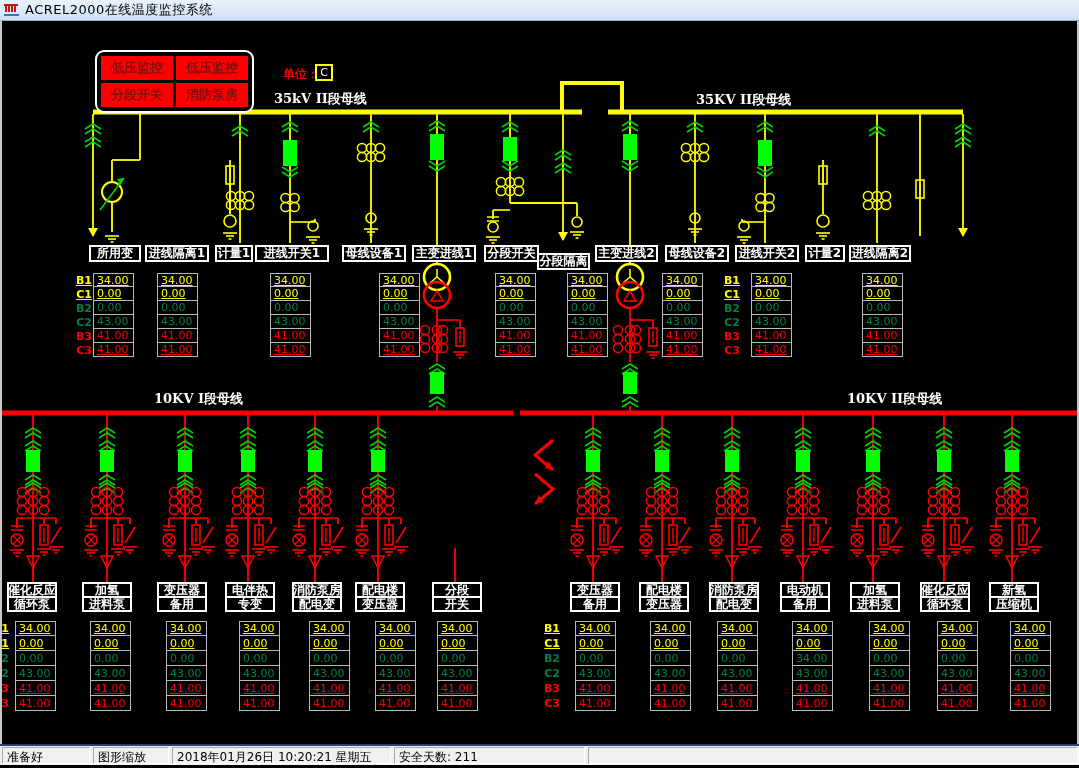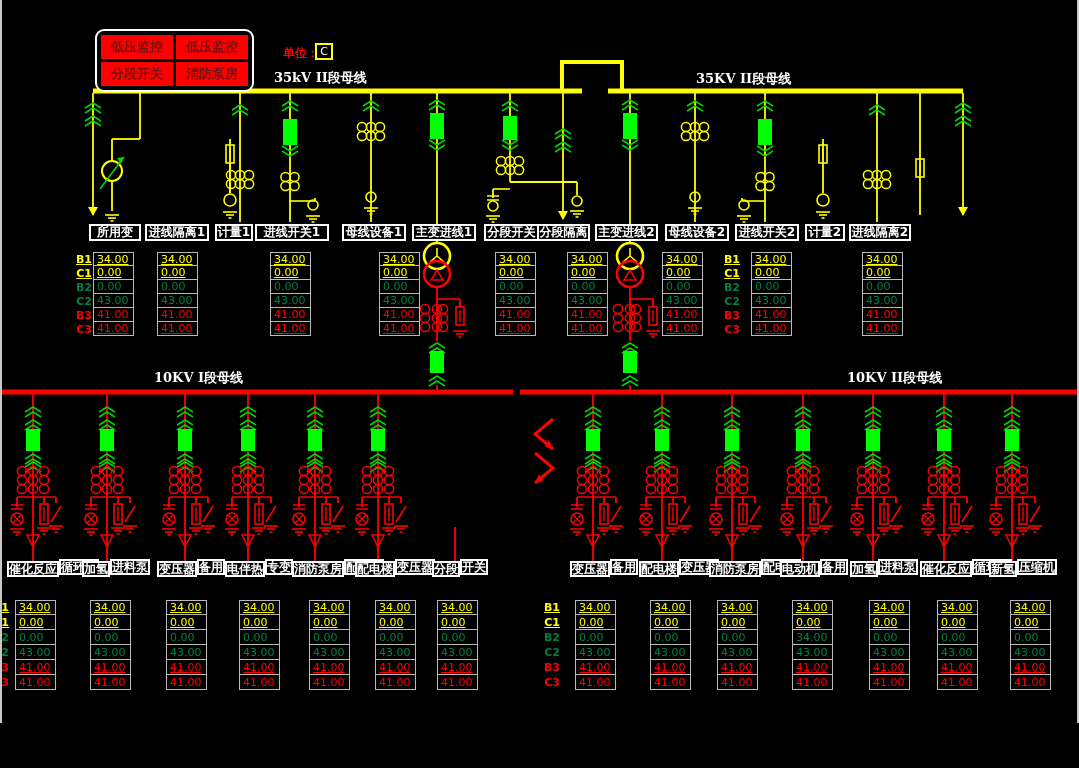--- a/index.html
+++ b/index.html
@@ -24,21 +24,21 @@
            display:grid;grid-template-columns:72px 72px;grid-auto-rows:24px;gap:3px;}
   .navbtn{background:#f00;color:#7a1010;font-weight:bold;font-size:13px;display:flex;
           align-items:center;justify-content:center;cursor:pointer;white-space:nowrap;}
   .unit-label{color:#f00;font-size:12px;font-weight:bold;white-space:nowrap;}
   .unit-box{border:2px solid #ffff00;color:#fff;font-size:11px;width:14px;height:13px;
             display:flex;align-items:center;justify-content:center;}
   
   .baybox{border:2px solid #fff;color:#fff;font-weight:bold;font-size:12px;background:#000;
           display:flex;align-items:center;justify-content:center;box-sizing:border-box;
           height:17px;white-space:nowrap;overflow:hidden;}
-  .baybox2{display:flex;flex-direction:row;}
+  .baybox2{display:flex;flex-direction:column;}
   .baybox2 .ln{border:2px solid #fff;color:#fff;font-weight:bold;font-size:12px;background:#000;
           height:16px;box-sizing:border-box;display:flex;align-items:center;justify-content:center;
           white-space:nowrap;}
   .baybox2 .ln+.ln{margin-top:-2px;}
   
   .ttable{display:flex;flex-direction:column;}
   .tcell{box-sizing:border-box;border:1px solid #b9b9b9;border-top-width:0;background:#000;
          font-size:11px;padding:0 3px;display:flex;align-items:center;}
   .tcell:first-child{border-top-width:1px;}
   .labelcol{display:flex;flex-direction:column;align-items:flex-end;}
@@ -48,20 +48,31 @@
   
   .statusbar{height:21px;background:#f0f0f0;border-top:2px solid #26406e;display:flex;
              font-size:12px;color:#000;align-items:stretch;box-sizing:border-box;}
   .seg{border:1px solid #a6a6a6;border-right-color:#fff;border-bottom-color:#fff;margin:1px 1px 1px 2px;
        padding:1px 4px 0 4px;box-sizing:border-box;white-space:nowrap;overflow:hidden;}
 </style>
 </head>
 <body>
 
 <div class="window">
+  <div class="titlebar">
+    <svg class="appicon" viewBox="0 0 16 14">
+      <rect x="0" y="1" width="14" height="2" fill="#c01818"></rect>
+      <rect x="1" y="3" width="2" height="6" fill="#c01818"></rect>
+      <rect x="4" y="3" width="2" height="6" fill="#c01818"></rect>
+      <rect x="7" y="3" width="2" height="6" fill="#c01818"></rect>
+      <rect x="10" y="3" width="2" height="6" fill="#c01818"></rect>
+      <rect x="0" y="11" width="15" height="2" fill="#3b6fc4"></rect>
+    </svg>
+    <span class="title">ACREL2000在线温度监控系统</span>
+  </div>
 
   <div class="canvas">
     <svg id="diagram" width="1075" height="723" viewBox="2 21 1075 723">
         <line x1="93" y1="112" x2="582" y2="112" stroke="#ffff00" stroke-width="5"></line>
         <line x1="608" y1="112" x2="963" y2="112" stroke="#ffff00" stroke-width="5"></line>
         <polyline points="562,112 562,83 622,83 622,112" fill="none" stroke="#ffff00" stroke-width="4"></polyline>
         <line x1="0" y1="413" x2="513" y2="413" stroke="#ff0000" stroke-width="5"></line>
         <line x1="520" y1="413" x2="1079" y2="413" stroke="#ff0000" stroke-width="5"></line>
         <line x1="93" y1="114" x2="93" y2="236" stroke="#ffff00" stroke-width="1.8"></line>
         <polyline points="85,129,93,124,101,129" fill="none" stroke="#00d400" stroke-width="1.5"></polyline>
@@ -1056,21 +1067,21 @@
           <div class="lrow c-r" style="height: 15px;">B3</div>
           <div class="lrow c-r" style="height: 15px;">C3</div>
         </div>
         <div class="baybox abs" style="left: 87px; top: 224px; width: 52px;">所用变</div>
         <div class="baybox abs" style="left: 143px; top: 224px; width: 64px;">进线隔离1</div>
         <div class="baybox abs" style="left: 213px; top: 224px; width: 38px;">计量1</div>
         <div class="baybox abs" style="left: 253px; top: 224px; width: 74px;">进线开关1</div>
         <div class="baybox abs" style="left: 340px; top: 224px; width: 64px;">母线设备1</div>
         <div class="baybox abs" style="left: 410px; top: 224px; width: 64px;">主变进线1</div>
         <div class="baybox abs" style="left: 482px; top: 224px; width: 55px;">分段开关</div>
-        <div class="baybox abs" style="left: 535px; top: 224px; width: 53px;">分段隔离</div>
+        <div class="baybox abs" style="left: 535px; top: 232px; width: 53px;">分段隔离</div>
         <div class="baybox abs" style="left: 593px; top: 224px; width: 63px;">主变进线2</div>
         <div class="baybox abs" style="left: 663px; top: 224px; width: 64px;">母线设备2</div>
         <div class="baybox abs" style="left: 733px; top: 224px; width: 64px;">进线开关2</div>
         <div class="baybox abs" style="left: 803px; top: 224px; width: 40px;">计量2</div>
         <div class="baybox abs" style="left: 847px; top: 224px; width: 62px;">进线隔离2</div>
         <div class="baybox2 abs" style="left: 5px; top: 561px; width: 50px;">
           <div class="ln">催化反应</div>
           <div class="ln">循环泵</div>
         </div>
         <div class="baybox2 abs" style="left: 80px; top: 561px; width: 50px;">
@@ -1121,13 +1132,20 @@
           <div class="ln">催化反应</div>
           <div class="ln">循环泵</div>
         </div>
         <div class="baybox2 abs" style="left: 987px; top: 561px; width: 50px;">
           <div class="ln">新氢</div>
           <div class="ln">压缩机</div>
         </div>
       </div>
   </div>
 
+  <div class="statusbar">
+    <div class="seg" style="width:88px;">准备好</div>
+    <div class="seg" style="width:76px;">图形缩放</div>
+    <div class="seg" style="width:219px;">2018年01月26日  10:20:21   星期五</div>
+    <div class="seg" style="width:191px;">安全天数: 211</div>
+    <div class="seg" style="flex:1;"></div>
+  </div>
 </div>
 
 </body></html>

